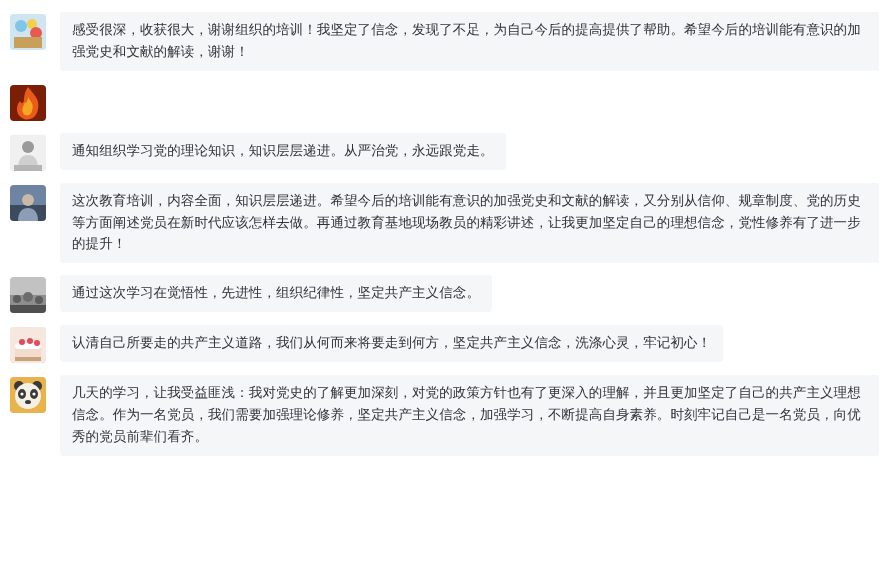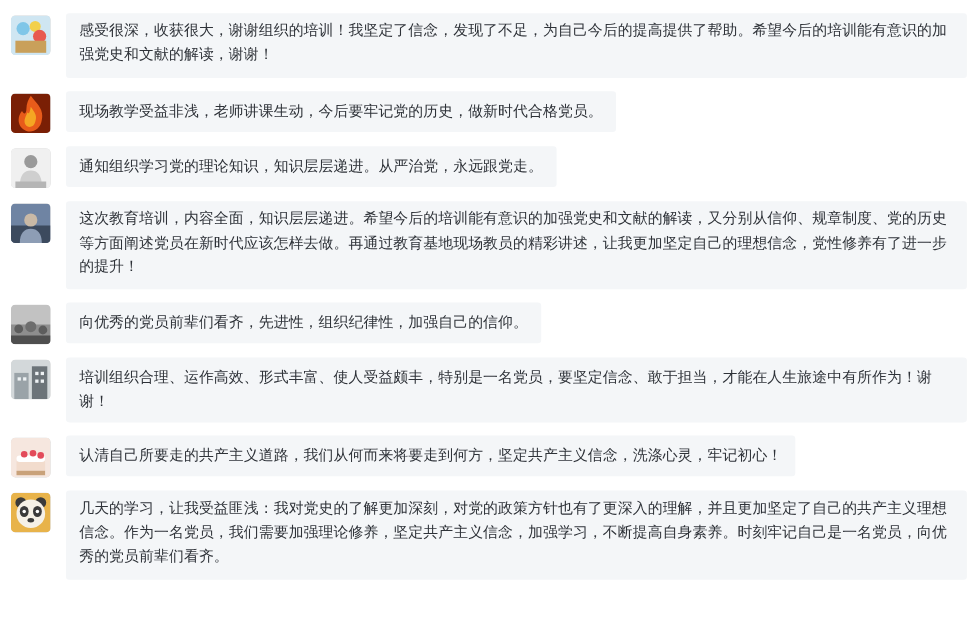--- a/index.html
+++ b/index.html
@@ -45,21 +45,20 @@
     border-radius: 3px;
     padding: 7px 12px 8px 12px;
     font-size: 13.5px;
     line-height: 1.62;
     color: #2e3238;
     max-width: 820px;
     letter-spacing: 0.1px;
   }
   .bubble.wide {
     max-width: 823px;
-    font-family: Liberation Mono, monospace;
   }
 </style>
 </head>
 <body>
 
 <div class="feed">
 
   <div class="comment-row">
     <span class="avatar">
       <svg viewBox="0 0 36 36" xmlns="http://www.w3.org/2000/svg">
@@ -75,21 +74,20 @@
 
 
   <div class="comment-row">
     <span class="avatar">
       <svg viewBox="0 0 36 36" xmlns="http://www.w3.org/2000/svg">
         <rect width="36" height="36" fill="#7a1f05"></rect>
         <path d="M18 2 C24 10 30 14 28 24 C27 32 20 36 14 34 C6 31 5 22 10 16 C12 20 14 18 14 14 C14 9 16 5 18 2 Z" fill="#e85b1a"></path>
         <path d="M18 12 C22 18 24 20 22 26 C21 31 15 32 13 28 C11 24 14 20 15 17 C16 19 17 18 18 12 Z" fill="#f5a623"></path>
       </svg>
     </span>
-    <div class="bubble">现场教学受益非浅，老师讲课生动，今后要牢记党的历史，做新时代合格党员。</div>
   </div>
 
   <div class="comment-row">
     <span class="avatar">
       <svg viewBox="0 0 36 36" xmlns="http://www.w3.org/2000/svg">
         <rect width="36" height="36" fill="#f0f0f0"></rect>
         <circle cx="18" cy="12" r="6" fill="#9a9a9a"></circle>
         <path d="M8 34 C8 24 12 20 18 20 C24 20 28 24 28 34 Z" fill="#cfcfcf"></path>
         <rect x="4" y="30" width="28" height="6" fill="#b5b5b5"></rect>
       </svg>
@@ -113,39 +111,23 @@
     <span class="avatar">
       <svg viewBox="0 0 36 36" xmlns="http://www.w3.org/2000/svg">
         <rect width="36" height="36" fill="#c2c2c2"></rect>
         <rect y="18" width="36" height="18" fill="#8e8e8e"></rect>
         <circle cx="7" cy="22" r="4" fill="#5d5d5d"></circle>
         <circle cx="18" cy="20" r="5" fill="#6d6d6d"></circle>
         <circle cx="29" cy="23" r="4" fill="#5d5d5d"></circle>
         <rect y="28" width="36" height="8" fill="#4f4f4f"></rect>
       </svg>
     </span>
-    <div class="bubble">向优秀的党员前辈们看齐，先进性，组织纪律性，加强自己的信仰。</div>
+    <div class="bubble">通过这次学习在觉悟性，先进性，组织纪律性，坚定共产主义信念。</div>
   </div>
 
-  <div class="comment-row">
-    <span class="avatar">
-      <svg viewBox="0 0 36 36" xmlns="http://www.w3.org/2000/svg">
-        <rect width="36" height="36" fill="#d3d8da"></rect>
-        <rect x="3" y="12" width="13" height="24" fill="#9aa3a8"></rect>
-        <rect x="19" y="6" width="14" height="30" fill="#6c7479"></rect>
-        <rect x="6" y="16" width="3" height="3" fill="#eef2f4"></rect>
-        <rect x="11" y="16" width="3" height="3" fill="#eef2f4"></rect>
-        <rect x="22" y="11" width="3" height="3" fill="#eef2f4"></rect>
-        <rect x="27" y="11" width="3" height="3" fill="#eef2f4"></rect>
-        <rect x="22" y="18" width="3" height="3" fill="#eef2f4"></rect>
-        <rect x="27" y="18" width="3" height="3" fill="#eef2f4"></rect>
-      </svg>
-    </span>
-    <div class="bubble">培训组织合理、运作高效、形式丰富、使人受益颇丰，特别是一名党员，要坚定信念、敢于担当，才能在人生旅途中有所作为！谢谢！</div>
-  </div>
 
   <div class="comment-row">
     <span class="avatar">
       <svg viewBox="0 0 36 36" xmlns="http://www.w3.org/2000/svg">
         <rect width="36" height="36" fill="#f6e7df"></rect>
         <rect x="5" y="20" width="26" height="12" rx="2" fill="#f2dccd"></rect>
         <rect x="5" y="16" width="26" height="6" rx="3" fill="#ffffff"></rect>
         <circle cx="12" cy="15" r="3" fill="#e34b5a"></circle>
         <circle cx="20" cy="14" r="3" fill="#e34b5a"></circle>
         <circle cx="27" cy="16" r="3" fill="#e34b5a"></circle>

